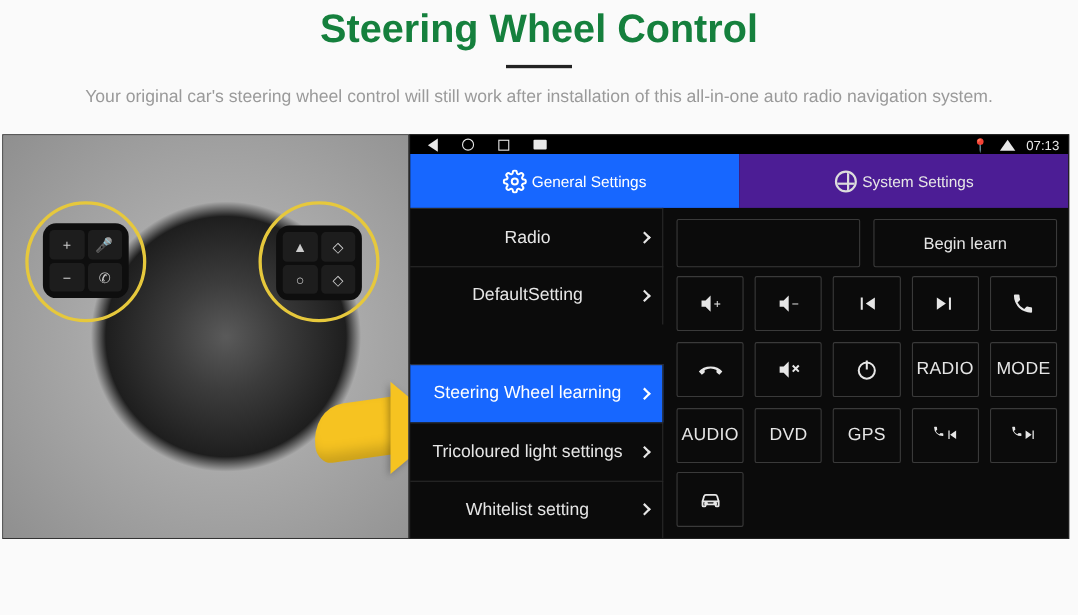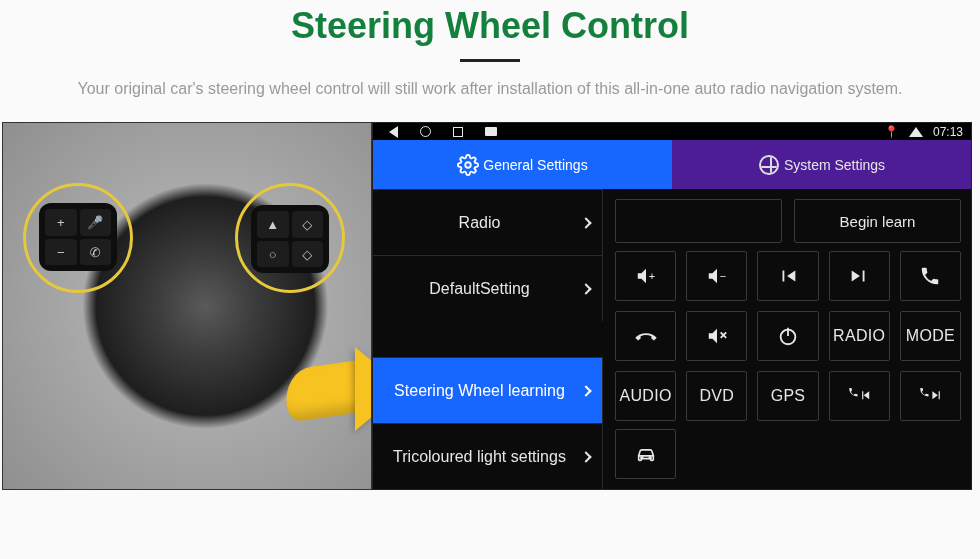--- a/index.html
+++ b/index.html
@@ -228,20 +228,24 @@
           <span class="chev"></span>
         </div>
         <div class="side-item active">
           <span>Steering Wheel learning</span>
           <span class="chev"></span>
         </div>
         <div class="side-item">
           <span>Tricoloured light settings</span>
           <span class="chev"></span>
         </div>
+        <div class="side-item">
+          <span>Whitelist setting</span>
+          <span class="chev"></span>
+        </div>
       </div>
 
       <div class="main">
         <div class="toprow">
           <div class="slot empty"></div>
           <div class="slot begin">Begin learn</div>
         </div>
 
         <div class="grid">
           <div class="btn">

